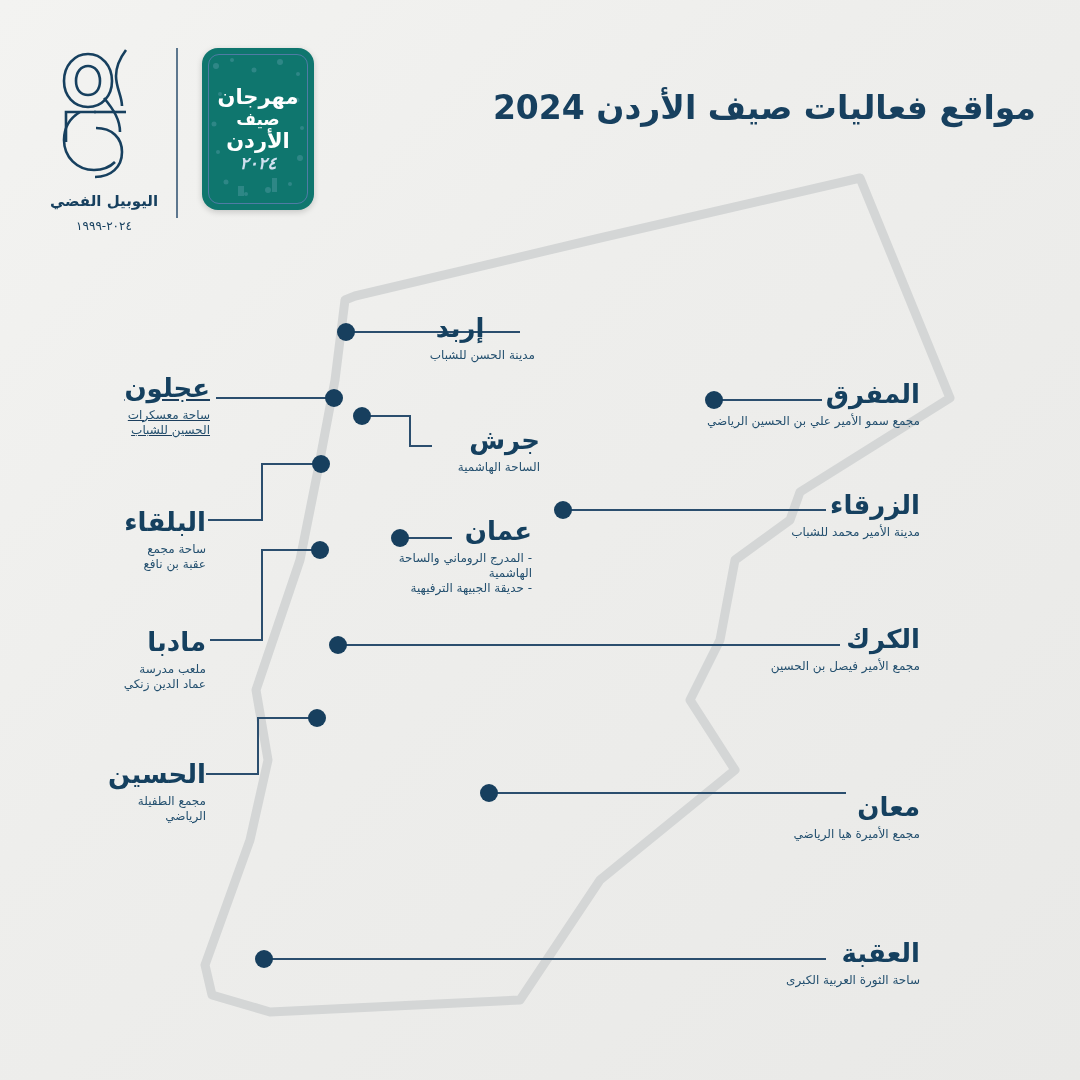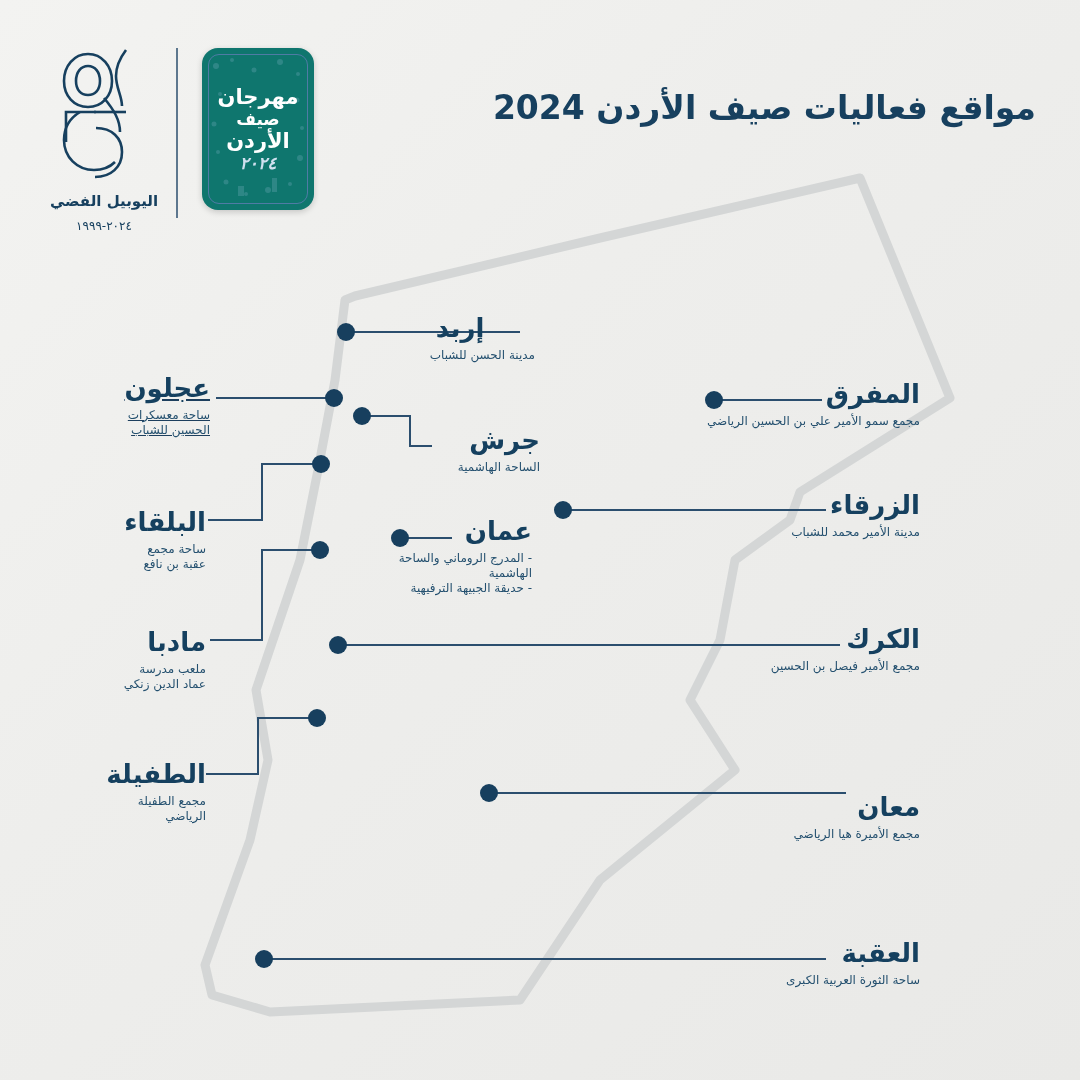--- a/index.html
+++ b/index.html
@@ -195,21 +195,21 @@
 
   <div class="label r" style="left:60px;top:626px;width:146px;">
     <div class="city">مادبا</div>
     <div class="venue">
       <div>ملعب مدرسة</div>
       <div>عماد الدين زنكي</div>
     </div>
   </div>
 
   <div class="label r" style="left:50px;top:758px;width:156px;">
-    <div class="city">الطفيلة</div>
+    <div class="city">الحسين</div>
     <div class="venue">
       <div>مجمع الطفيلة</div>
       <div>الرياضي</div>
     </div>
   </div>
 
   <div class="label r" style="left:600px;top:378px;width:320px;">
     <div class="city">المفرق</div>
     <div class="venue">
         <div>مجمع سمو الأمير علي بن الحسين الرياضي</div>

